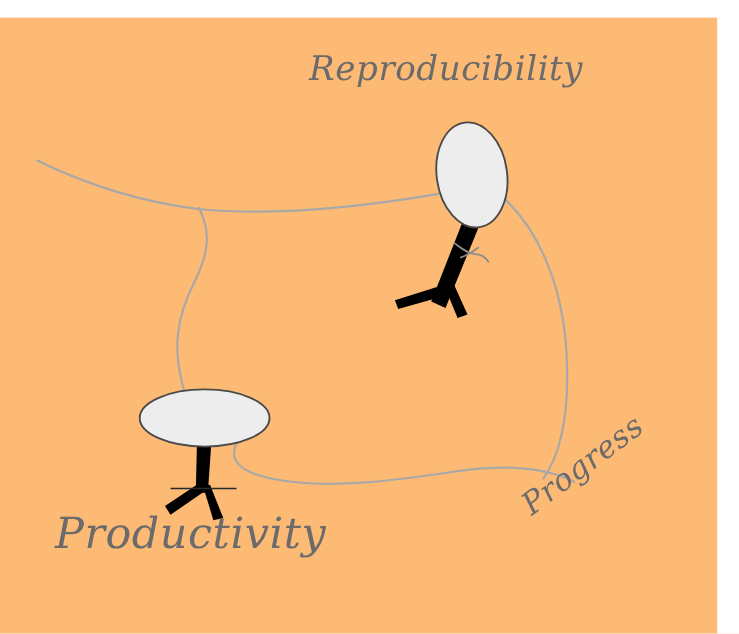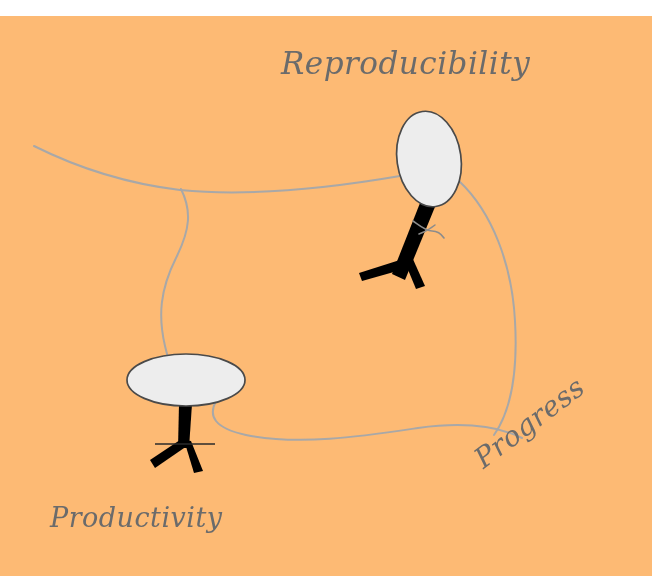--- a/index.html
+++ b/index.html
@@ -40,22 +40,22 @@
     line-height: 1;
     -webkit-font-smoothing: antialiased;
   }
   #label-reproducibility {
     left: 281px;
     top: 32px;
     font-size: 31px;
   }
   #label-productivity {
     left: 50px;
-    top: 488px;
-    font-size: 27px;
+    top: 450px;
+    font-size: 39px;
   }
   #label-progress {
     left: 478px;
     top: 432px;
     font-size: 28px;
     transform: rotate(-37deg);
     transform-origin: 0 50%;
   }
 </style>
 </head>

